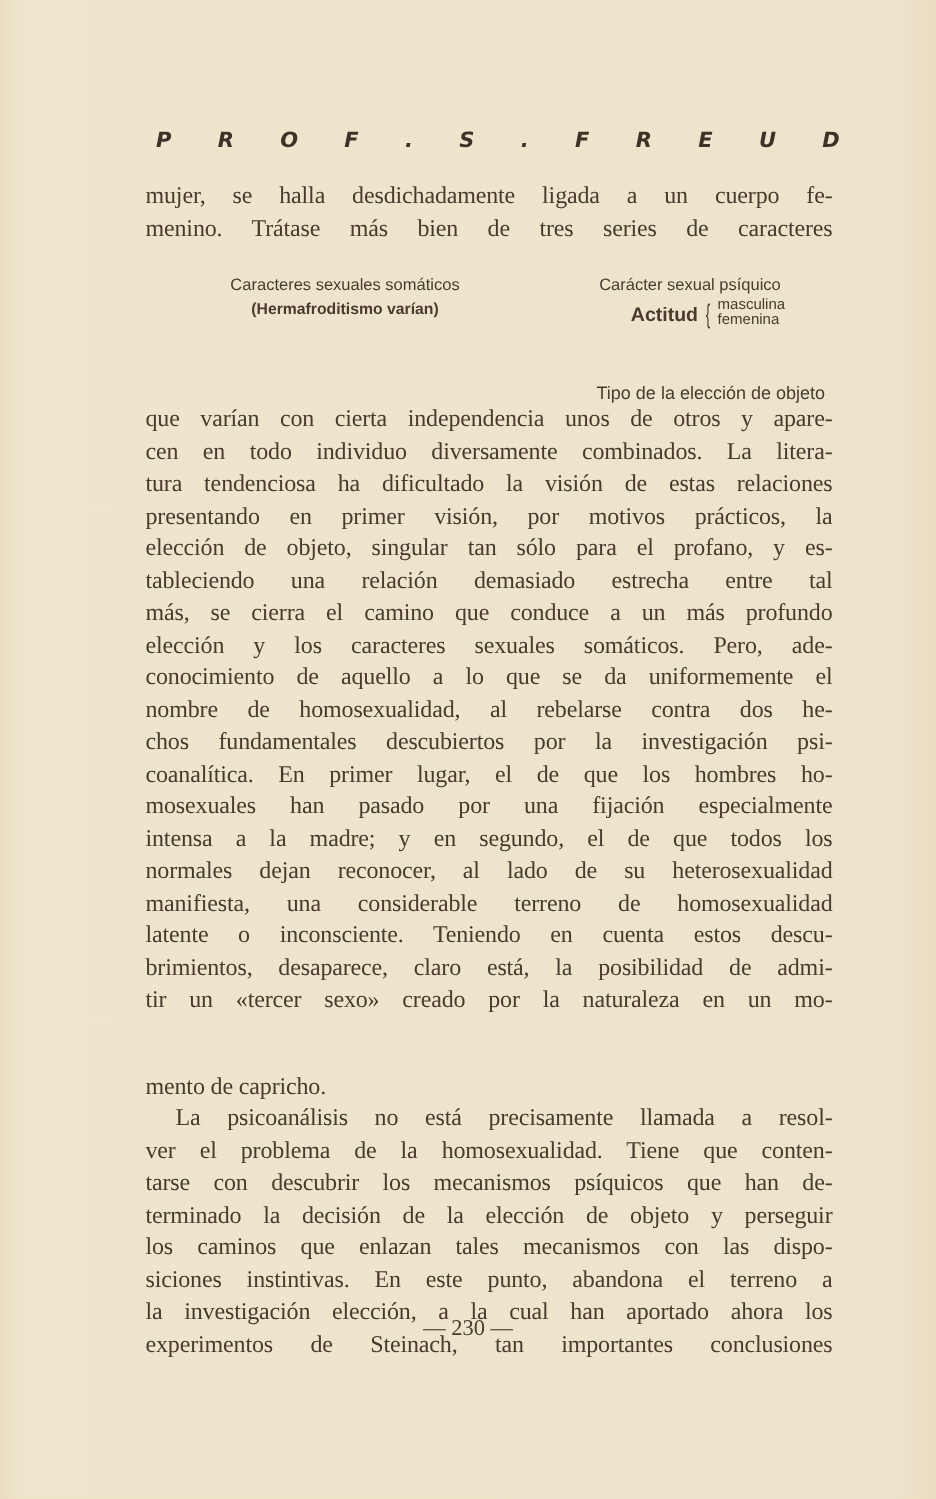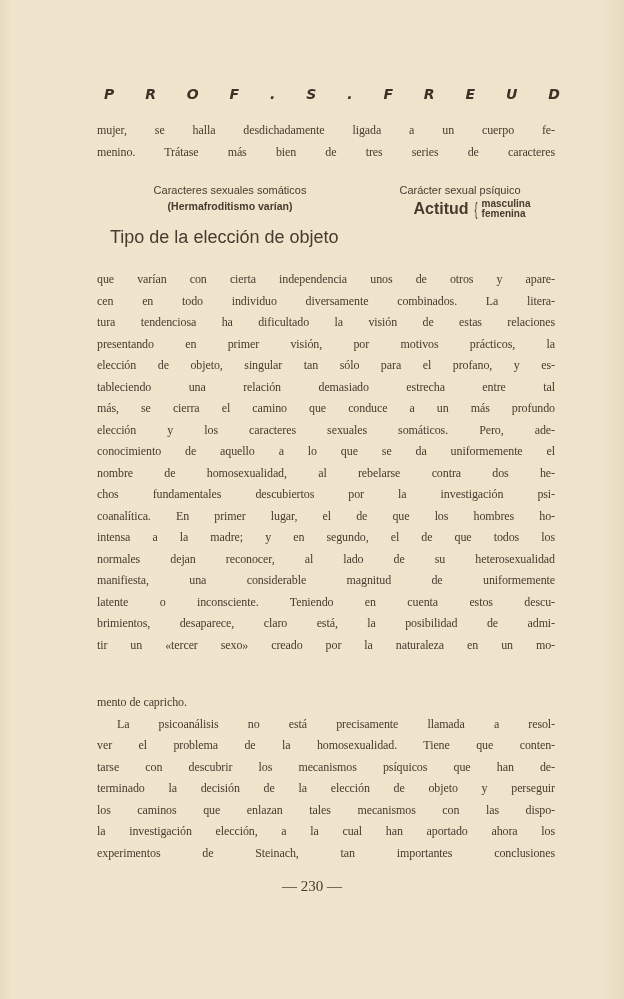--- a/index.html
+++ b/index.html
@@ -17,45 +17,45 @@
     .running-head {
       position: absolute; top: 86px; left: 104px; width: 456px;
       display: flex; justify-content: space-between;
       font-family: "DejaVu Sans", sans-serif;
       font-style: italic; font-weight: bold;
       font-size: 14px; color: #3f3028;
     }
     .running-head span { display: inline-block; }
     .text {
       position: absolute; left: 97px; width: 458px;
-      font-size: 12px; line-height: 21.5px;
+      font-size: 16px; line-height: 21.5px;
       text-align: justify;
       text-align-last: justify;
       letter-spacing: -0.1px;
     }
     .text .line { display: block; text-align: justify; text-align-last: justify; white-space: nowrap; }
     .text .line.last { text-align-last: left; margin-top: 36px; }
     .text .line.indent { padding-left: 20px; }
     #block1 { top: 120px; }
     #block2 { top: 269px; }
     .scheme {
       position: absolute; left: 110px; top: 184px; width: 440px;
       font-family: "Liberation Sans", sans-serif; color: #4a3a2e;
     }
     .scheme .col1 { position: absolute; left: 10px; top: 0; width: 220px; text-align: center; }
     .scheme .col2 { position: absolute; left: 255px; top: 0; width: 190px; text-align: center; }
     .scheme .h { font-size: 11px; white-space: nowrap; }
     .scheme .sub { font-size: 10.5px; font-weight: bold; margin-top: 4px; white-space: nowrap; }
     .scheme .att { display: flex; justify-content: center; align-items: center; margin-top: 3px; }
-    .scheme .att-label { font-size: 16px; font-weight: bold; margin-right: 4px; margin-left: 24px; }
+    .scheme .att-label { font-size: 13px; font-weight: bold; margin-right: 4px; margin-left: 24px; }
     .scheme .brace { font-size: 18px; line-height: 18px; margin-right: 3px; font-weight: normal; transform: scaleX(0.5); }
-    .scheme .opts { font-size: 10px; font-weight: bold; line-height: 10px; text-align: left; }
+    .scheme .opts { font-size: 10px; font-weight: normal; line-height: 10px; text-align: left; }
     .scheme .tipo {
-      position: absolute; left: 0; top: 43px; width: 440px; text-align: left;
-      font-size: 18px;
+      position: absolute; left: 0; top: 71px; width: 440px; text-align: right;
+      font-size: 12px;
     }
     .page-number {
       position: absolute; top: 878px; left: 0; width: 624px; text-align: center;
       font-size: 15px; font-weight: normal; color: #4a3a2e;
     }
   </style>
 </head>
 <body>
 
 <div class="page">
@@ -105,30 +105,32 @@
     <span class="line">tura tendenciosa ha dificultado la visión de estas relaciones</span>
     <span class="line">presentando en primer visión, por motivos prácticos, la</span>
     <span class="line">elección de objeto, singular tan sólo para el profano, y es-</span>
     <span class="line">tableciendo una relación demasiado estrecha entre tal</span>
     <span class="line">más, se cierra el camino que conduce a un más profundo</span>
     <span class="line">elección y los caracteres sexuales somáticos. Pero, ade-</span>
     <span class="line">conocimiento de aquello a lo que se da uniformemente el</span>
     <span class="line">nombre de homosexualidad, al rebelarse contra dos he-</span>
     <span class="line">chos fundamentales descubiertos por la investigación psi-</span>
     <span class="line">coanalítica. En primer lugar, el de que los hombres ho-</span>
+    <span class="line">mosexuales han pasado por una fijación especialmente</span>
     <span class="line">intensa a la madre; y en segundo, el de que todos los</span>
     <span class="line">normales dejan reconocer, al lado de su heterosexualidad</span>
-    <span class="line">manifiesta, una considerable magnitud de uniformemente</span>
+    <span class="line">manifiesta, una considerable terreno de homosexualidad</span>
     <span class="line">latente o inconsciente. Teniendo en cuenta estos descu-</span>
     <span class="line">brimientos, desaparece, claro está, la posibilidad de admi-</span>
     <span class="line">tir un «tercer sexo» creado por la naturaleza en un mo-</span>
     <span class="line last">mento de capricho.</span>
     <span class="line indent">La psicoanálisis no está precisamente llamada a resol-</span>
     <span class="line">ver el problema de la homosexualidad. Tiene que conten-</span>
     <span class="line">tarse con descubrir los mecanismos psíquicos que han de-</span>
     <span class="line">terminado la decisión de la elección de objeto y perseguir</span>
     <span class="line">los caminos que enlazan tales mecanismos con las dispo-</span>
+    <span class="line">siciones instintivas. En este punto, abandona el terreno a</span>
     <span class="line">la investigación elección, a la cual han aportado ahora los</span>
     <span class="line">experimentos de Steinach, tan importantes conclusiones</span>
   </div>
 
   <div class="page-number">— 230 —</div>
 </div>
 
 </body></html>

